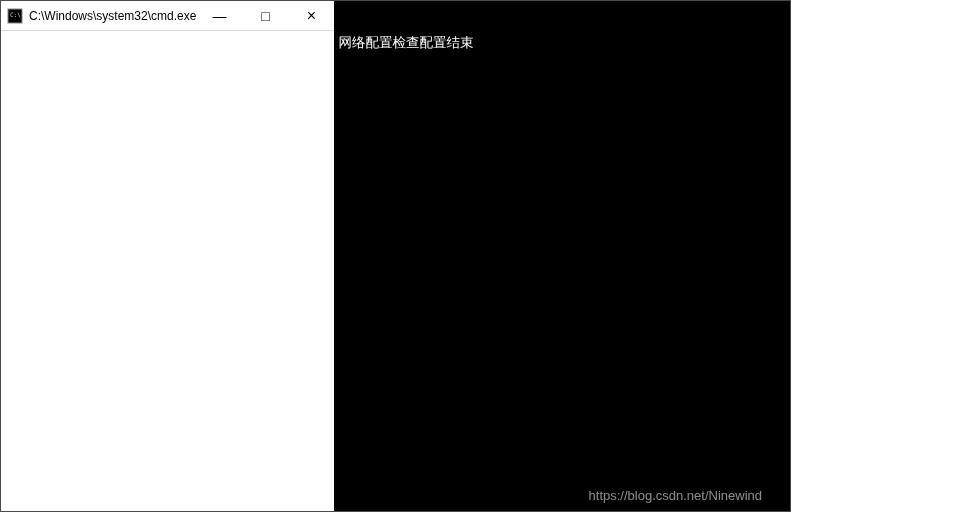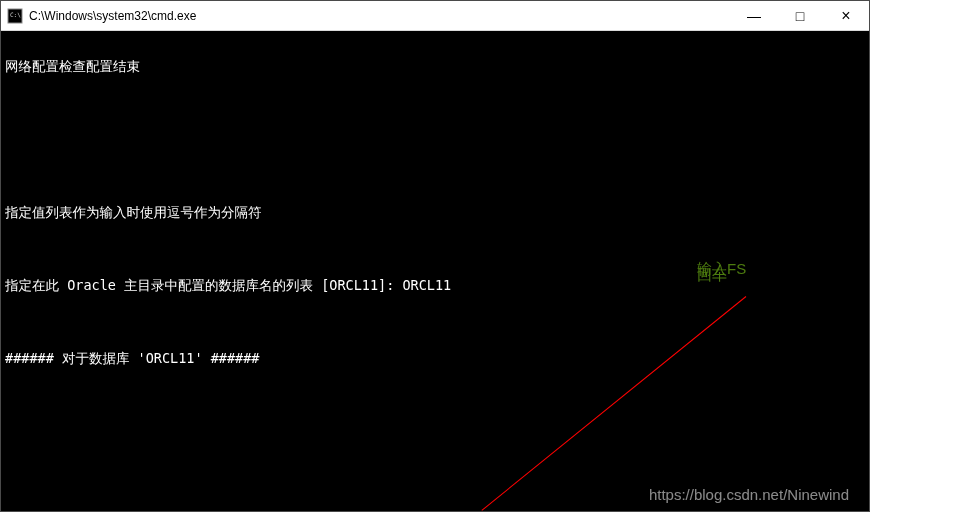--- a/index.html
+++ b/index.html
@@ -8,25 +8,25 @@
       box-sizing: border-box;
     }
     body {
       width: 979px;
       height: 512px;
       overflow: hidden;
       font-family: "Microsoft YaHei", "SimSun", sans-serif;
       background: #fff;
     }
     .window {
-      width: 870px;
+      width: 791px;
       height: 512px;
       border: 1px solid #4a4a4a;
       display: flex;
-      flex-direction: column;
+      flex-direction: row;
       position: relative;
     }
     .titlebar {
       height: 30px;
       background: #fff;
       display: flex;
       align-items: center;
       border-bottom: 1px solid #d9d9d9;
     }
     .titlebar-icon {
@@ -62,21 +62,21 @@
     .window-control.close {
       font-size: 16px;
     }
     .terminal {
       flex: 1;
       background: #000;
       color: #fff;
       font-family: "NSimSun", "SimSun", "Consolas", monospace;
       font-size: 13.5px;
       line-height: 1.35;
-      padding: 8px 4px;
+      padding: 14px 4px;
       overflow: hidden;
       white-space: pre;
       position: relative;
     }
     .terminal-line {
       white-space: pre;
     }
     .annotation {
       position: absolute;
       color: #4d7c0f;
@@ -99,25 +99,25 @@
     .annotation-text-1 {
       top: 228px;
       left: 696px;
     }
     .annotation-text-2 {
       top: 234px;
       left: 696px;
     }
     .watermark {
       position: absolute;
-      right: 20px;
+      right: 28px;
       bottom: 6px;
       color: rgba(230, 230, 230, 0.6);
       font-family: Arial, sans-serif;
-      font-size: 15px;
+      font-size: 13px;
     }
   </style>
 </head>
 <body>
 
 <div class="window">
   <div class="titlebar">
     <span class="titlebar-icon">
       <svg viewBox="0 0 16 16">
         <rect x="1" y="1" width="14" height="14" fill="#000" stroke="#888" stroke-width="1"></rect>
@@ -129,25 +129,22 @@
       <div class="window-control">—</div>
       <div class="window-control">□</div>
       <div class="window-control close">×</div>
     </div>
   </div>
   <div class="terminal">
 <div class="terminal-line">网络配置检查配置结束</div>
 <div class="terminal-line">&nbsp;</div>
 <div class="terminal-line">&nbsp;</div>
 <div class="terminal-line">&nbsp;</div>
-<div class="terminal-line">指定值列表作为输入时使用逗号作为分隔符</div>
 <div class="terminal-line">&nbsp;</div>
-<div class="terminal-line">指定在此 Oracle 主目录中配置的数据库名的列表 [ORCL11]: ORCL11</div>
 <div class="terminal-line">&nbsp;</div>
-<div class="terminal-line">###### 对于数据库 'ORCL11' ######</div>
 <div class="terminal-line">&nbsp;</div>
 
 
 
 
 
 
 
 
 

